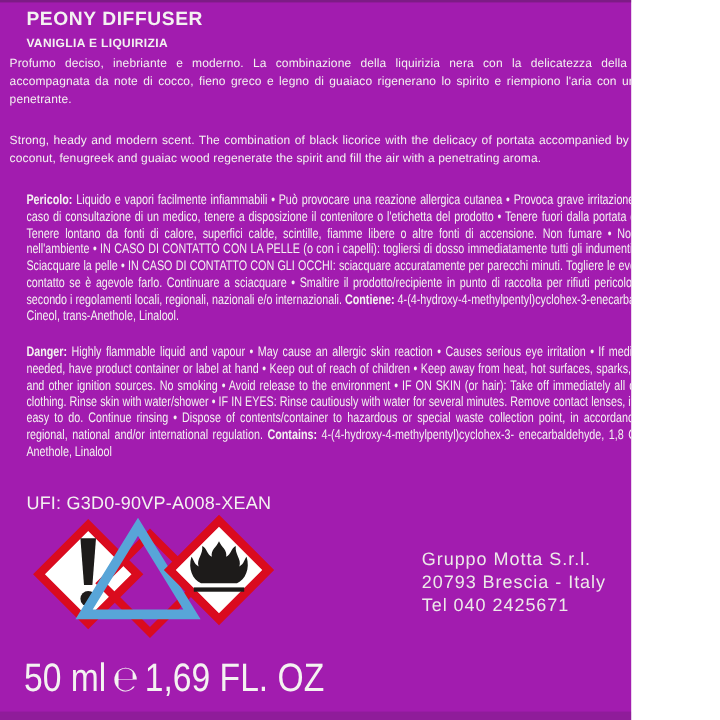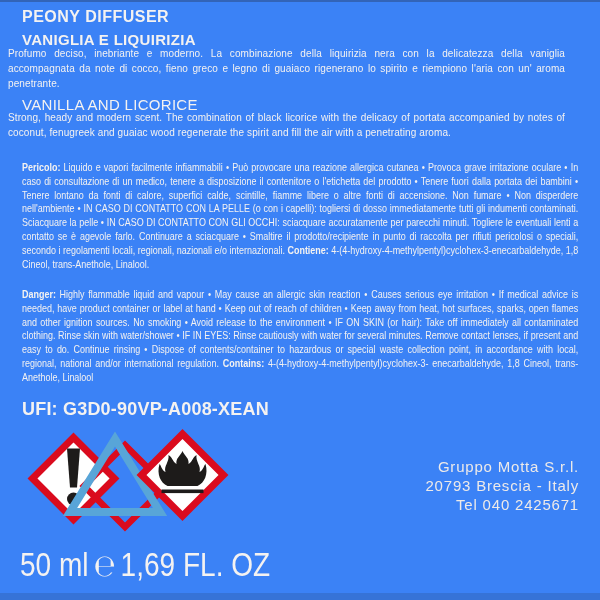--- a/index.html
+++ b/index.html
@@ -1,58 +1,58 @@
 <!DOCTYPE html>
 <html><head>
 <meta charset="utf-8">
 <style>
   html,body { margin:0; padding:0; }
   .label {
-    position:relative; width:600px; height:600px;
-    background:#3b82f6; overflow:hidden;
+    position:relative; width:526px; height:600px;
+    background:#a21caf; overflow:hidden;
     font-family:"Liberation Sans", sans-serif;
     color:#f4f2f1;
     -webkit-font-smoothing:antialiased;
   }
   .edge-top { position:absolute; top:0; left:0; width:600px; height:2px; background:rgba(30,26,25,.28); }
   .edge-bottom { position:absolute; bottom:0; left:0; width:600px; height:7px; background:rgba(30,26,25,.14); }
 
   .title {
     position:absolute; left:22px; top:8px;
     font-size:16px; font-weight:bold; letter-spacing:.5px;
   }
-  .scent-heading { position:absolute; left:22px; font-size:15px; letter-spacing:.3px; }
+  .scent-heading { position:absolute; left:22px; font-size:10px; letter-spacing:.3px; }
   .bold { font-weight:bold; }
   .scent-body {
     position:absolute; left:8px; width:557px;
     font-size:10px; line-height:15.2px; text-align:justify; letter-spacing:.1px;
   }
   .h-it { top:31px; }
   .b-it { top:46px; }
   .h-en { top:96px; font-weight:normal; }
   .b-en { top:110px; }
 
   .hazard {
     position:absolute; left:22px; width:713px;
     transform:scaleX(0.78); transform-origin:top left;
     font-size:11.5px; line-height:13.8px; text-align:justify;
   }
   .hz-it { top:161px; }
   .hz-en { top:288px; }
 
   .ufi {
-    position:absolute; left:22px; top:399px;
-    font-size:18px; font-weight:bold; letter-spacing:.2px;
+    position:absolute; left:22px; top:411px;
+    font-size:15px; font-weight:normal; letter-spacing:.2px;
   }
 
   .pictograms { position:absolute; left:26px; top:428px; }
 
   .address {
     position:absolute; right:21px; top:457px;
-    text-align:right; font-size:15px; line-height:19px; letter-spacing:.8px;
+    text-align:left; font-size:15px; line-height:19px; letter-spacing:.8px;
     color:#edeae9;
   }
 
   .volume {
     position:absolute; left:20px; top:545px;
     font-size:33px; line-height:40px; white-space:nowrap;
     transform:scaleX(0.85); transform-origin:top left;
     letter-spacing:0;
   }
   .volume .emark { font-family:"DejaVu Sans", sans-serif; font-size:30px; padding:0 6px; }
@@ -62,21 +62,20 @@
 <body>
 
 <div class="label">
   <div class="edge-top"></div>
 
   <div class="title">PEONY DIFFUSER</div>
 
   <div class="scent-heading h-it bold">VANIGLIA E LIQUIRIZIA</div>
   <div class="scent-body b-it">Profumo deciso, inebriante e moderno. La combinazione della liquirizia nera con la delicatezza della vaniglia accompagnata da note di cocco, fieno greco e legno di guaiaco rigenerano lo spirito e riempiono l'aria con un' aroma penetrante.</div>
 
-  <div class="scent-heading h-en">VANILLA AND LICORICE</div>
   <div class="scent-body b-en">Strong, heady and modern scent. The combination of black licorice with the delicacy of portata accompanied by notes of coconut, fenugreek and guaiac wood regenerate the spirit and fill the air with a penetrating aroma.</div>
 
   <div class="hazard hz-it"><span class="bold">Pericolo:</span><span> Liquido e vapori facilmente infiammabili • Può provocare una reazione allergica cutanea • Provoca grave irritazione oculare • In caso di consultazione di un medico, tenere a disposizione il contenitore o l'etichetta del prodotto • Tenere fuori dalla portata dei bambini • Tenere lontano da fonti di calore, superfici calde, scintille, fiamme libere o altre fonti di accensione. Non fumare • Non disperdere nell'ambiente • IN CASO DI CONTATTO CON LA PELLE (o con i capelli): togliersi di dosso immediatamente tutti gli indumenti contaminati. Sciacquare la pelle • IN CASO DI CONTATTO CON GLI OCCHI: sciacquare accuratamente per parecchi minuti. Togliere le eventuali lenti a contatto se è agevole farlo. Continuare a sciacquare • Smaltire il prodotto/recipiente in punto di raccolta per rifiuti pericolosi o speciali, secondo i regolamenti locali, regionali, nazionali e/o internazionali. </span><span class="bold">Contiene:</span><span> 4-(4-hydroxy-4-methylpentyl)cyclohex-3-enecarbaldehyde, 1,8 Cineol, trans-Anethole, Linalool.</span></div>
 
   <div class="hazard hz-en"><span class="bold">Danger:</span><span> Highly flammable liquid and vapour • May cause an allergic skin reaction • Causes serious eye irritation • If medical advice is needed, have product container or label at hand • Keep out of reach of children • Keep away from heat, hot surfaces, sparks, open flames and other ignition sources. No smoking • Avoid release to the environment • IF ON SKIN (or hair): Take off immediately all contaminated clothing. Rinse skin with water/shower • IF IN EYES: Rinse cautiously with water for several minutes. Remove contact lenses, if present and easy to do. Continue rinsing • Dispose of contents/container to hazardous or special waste collection point, in accordance with local, regional, national and/or international regulation. </span><span class="bold">Contains:</span><span> 4-(4-hydroxy-4-methylpentyl)cyclohex-3- enecarbaldehyde, 1,8 Cineol, trans-Anethole, Linalool</span></div>
 
   <div class="ufi">UFI: G3D0-90VP-A008-XEAN</div>
 
   <svg class="pictograms" width="204" height="104" viewBox="0 0 204 104" xmlns="http://www.w3.org/2000/svg">
 

